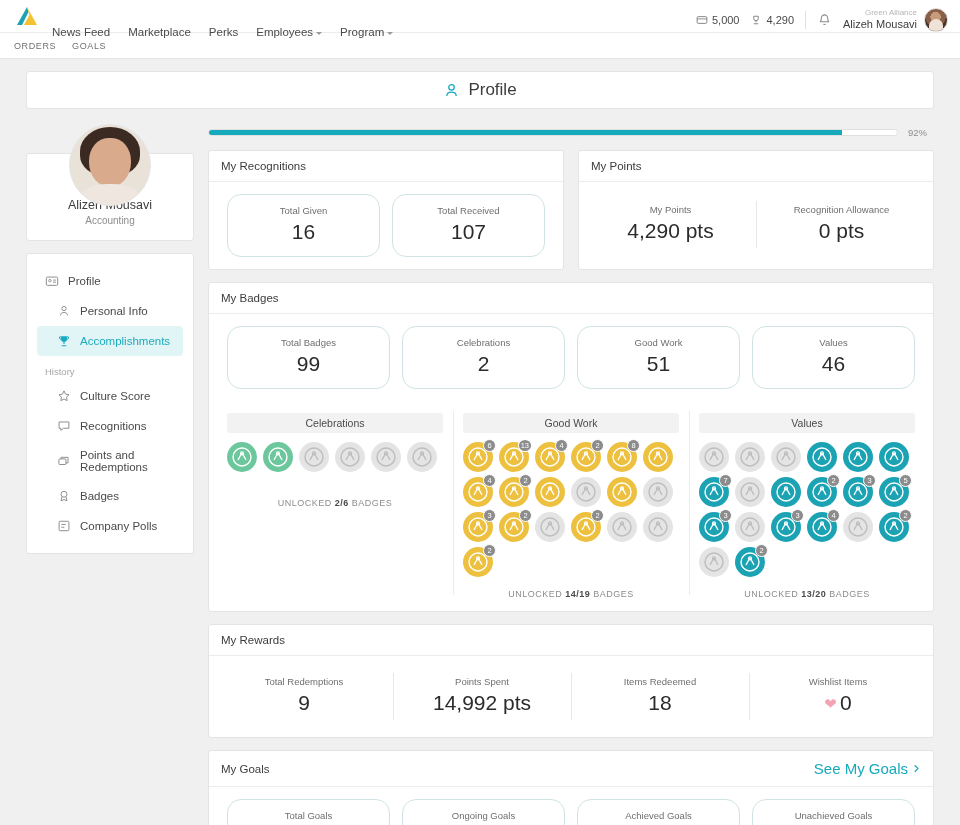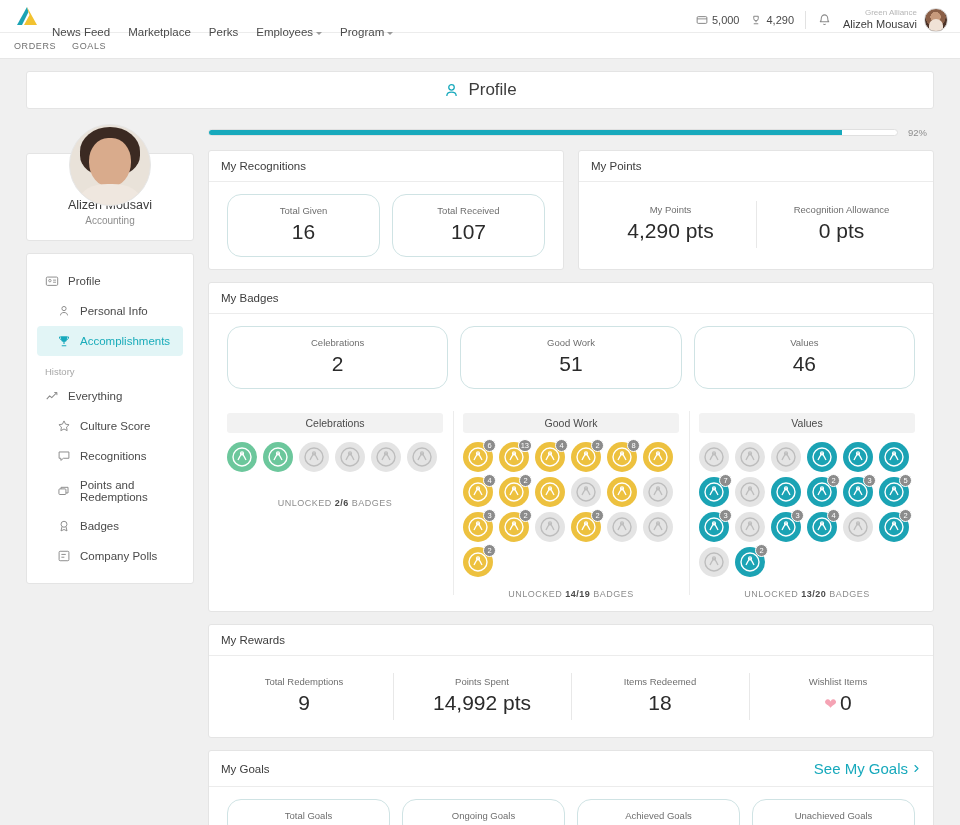--- a/index.html
+++ b/index.html
@@ -279,27 +279,20 @@
           <svg class="ico" viewBox="0 0 16 16">
             <path d="M4.6 2.6h6.8v3.2a3.4 3.4 0 0 1-6.8 0z" fill="#17a9bc"></path>
             <path d="M4.6 3.4H2.8c0 2 .9 2.8 1.9 3M11.4 3.4h1.8c0 2-.9 2.8-1.9 3" stroke="#17a9bc" stroke-width="1.1" fill="none"></path>
             <path d="M8 9.2v2.2M5.4 13.4h5.2" stroke="#17a9bc" stroke-width="1.3"></path>
           </svg>
           <span>Accomplishments</span>
         </div>
 
         <div class="nav-sec">History</div>
 
-        <div class="nav-row">
-          <svg class="ico" viewBox="0 0 16 16">
-            <path d="M2 11.5l3.3-3.6 2.4 2L13.6 4" fill="none" stroke="#8a8a8a" stroke-width="1.2" stroke-linejoin="round"></path>
-            <path d="M10.6 4h3v3" fill="none" stroke="#8a8a8a" stroke-width="1.1"></path>
-          </svg>
-          <span>Everything</span>
-        </div>
         <div class="nav-row indent">
           <svg class="ico" viewBox="0 0 16 16">
             <path d="M8 2.2l1.8 3.7 4 .6-2.9 2.8.7 4-3.6-1.9-3.6 1.9.7-4L2.2 6.5l4-.6z" fill="none" stroke="#8a8a8a" stroke-width="1.1" stroke-linejoin="round"></path>
           </svg>
           <span>Culture Score</span>
         </div>
         <div class="nav-row indent">
           <svg class="ico" viewBox="0 0 16 16">
             <path d="M2.4 3.4h11.2v7.2H7.4L4.4 13v-2.4H2.4z" fill="none" stroke="#8a8a8a" stroke-width="1.1" stroke-linejoin="round"></path>
           </svg>
@@ -371,20 +364,24 @@
           </div>
         </div>
       </div>
 
       <div class="card mb12">
         <div class="card-head">
           <span>My Badges</span>
         </div>
         <div class="stat-grid">
           <div class="stat-box">
+            <div class="stat-label">Total Badges</div>
+            <div class="stat-value">99</div>
+          </div>
+          <div class="stat-box">
             <div class="stat-label">Celebrations</div>
             <div class="stat-value">2</div>
           </div>
           <div class="stat-box">
             <div class="stat-label">Good Work</div>
             <div class="stat-value">51</div>
           </div>
           <div class="stat-box">
             <div class="stat-label">Values</div>
             <div class="stat-value">46</div>

